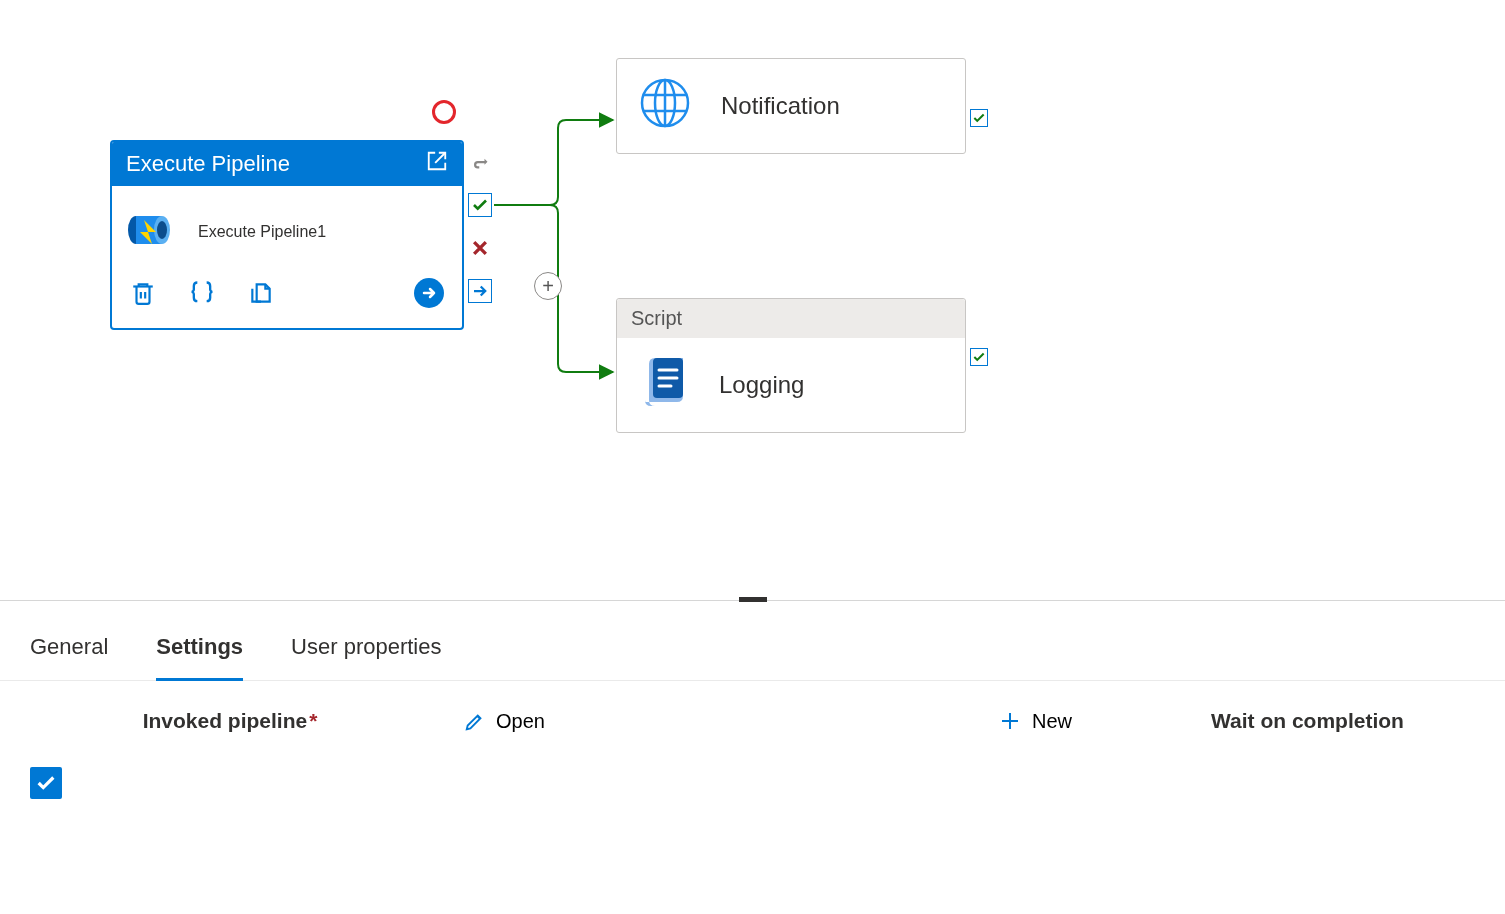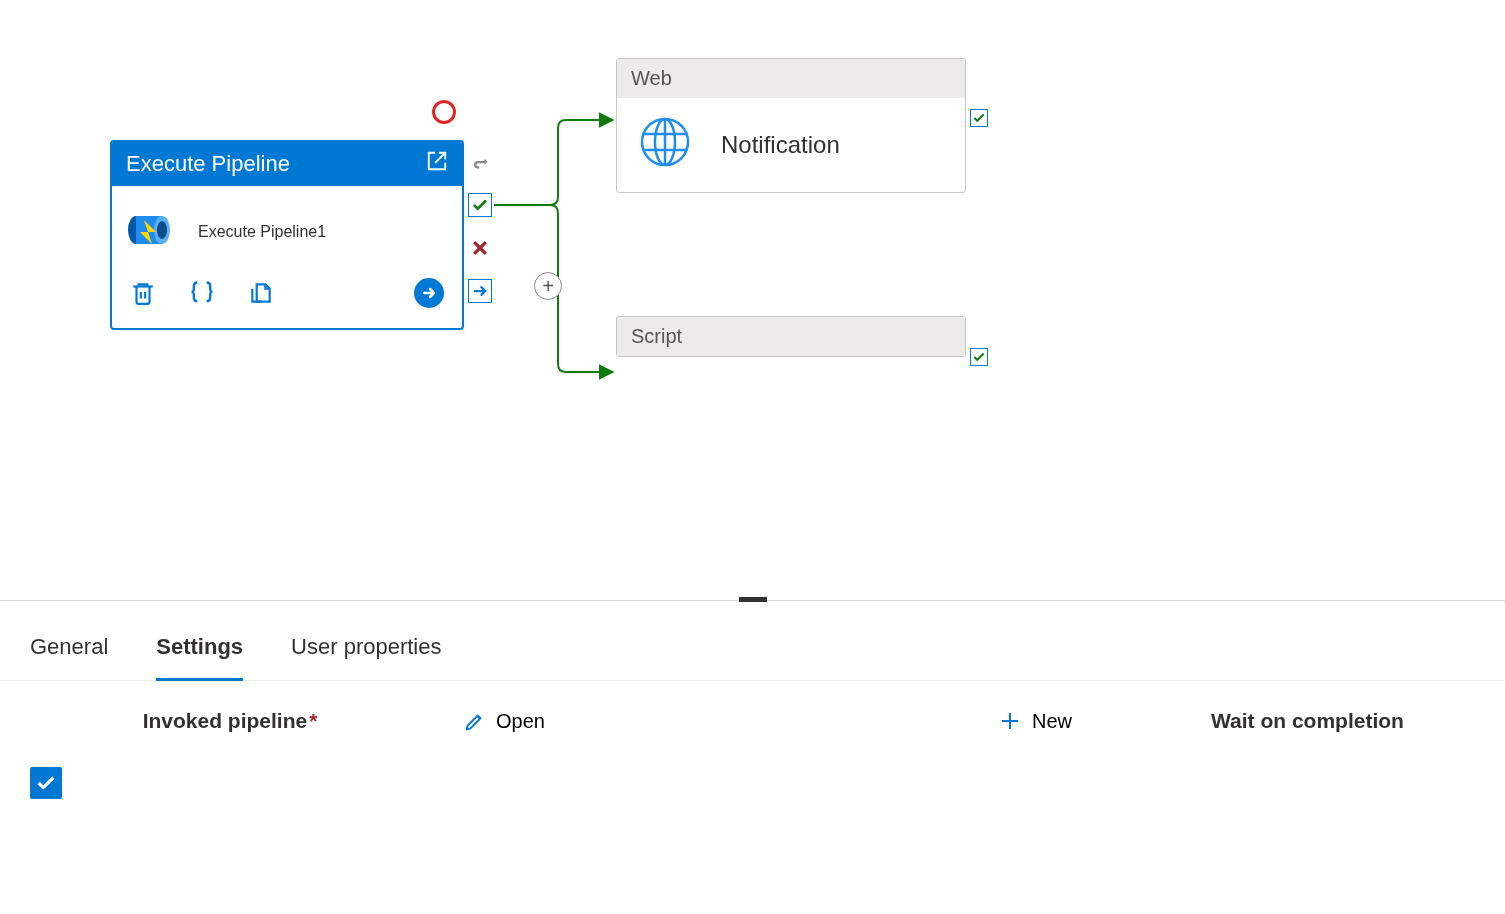--- a/index.html
+++ b/index.html
@@ -310,43 +310,50 @@
   </div>
   <div class="conn-stub bordered" style="left:468px; top:279px;">
     <svg viewBox="0 0 24 24" width="18" height="18" fill="none" stroke="#0078d4" stroke-width="3">
         <path d="M4 12h14M13 6l6 6-6 6"></path>
       </svg>
   </div>
 
   <div class="plus-junction" style="left:534px; top:272px;">+</div>
 
   <div class="node-generic" style="left:616px; top:58px;">
-    <div class="node-generic-header">
-      <span>Web</span>
-    </div>
     <div class="node-generic-body">
       <span>
         <svg width="52" height="52" viewBox="0 0 52 52" fill="none" stroke="#1f8ded" stroke-width="2.5">
           <circle cx="26" cy="26" r="23"></circle>
           <ellipse cx="26" cy="26" rx="10" ry="23"></ellipse>
           <path d="M4 18h44M4 34h44M26 3v46"></path>
         </svg>
       </span>
       <span>Notification</span>
     </div>
   </div>
   <div class="deco-check" style="left:970px; top:109px;">
     <svg viewBox="0 0 24 24" fill="none" stroke="#107c10" stroke-width="3.5">
         <path d="M4 12l5 5L20 6"></path>
       </svg>
   </div>
 
-  <div class="node-generic" style="left:616px; top:316px;">
+  <div class="node-generic" style="left:616px; top:298px;">
     <div class="node-generic-header">
       <span>Script</span>
+    </div>
+    <div class="node-generic-body">
+      <span>
+        <svg width="50" height="52" viewBox="0 0 50 52">
+          <path d="M6 44 q0 6 6 6 h4 q-6 0 -6 -6 V8 q0 -6 6 -6 h28 v38 q0 6 -6 6 H6z" fill="#8fb8ea"></path>
+          <rect x="14" y="2" width="30" height="40" rx="4" fill="#0f5aa8"></rect>
+          <path d="M20 14h18M20 22h18M20 30h12" stroke="#fff" stroke-width="3" stroke-linecap="round"></path>
+        </svg>
+      </span>
+      <span>Logging</span>
     </div>
   </div>
   <div class="deco-check" style="left:970px; top:348px;">
     <svg viewBox="0 0 24 24" fill="none" stroke="#107c10" stroke-width="3.5">
         <path d="M4 12l5 5L20 6"></path>
       </svg>
   </div>
 
 </div>
 

